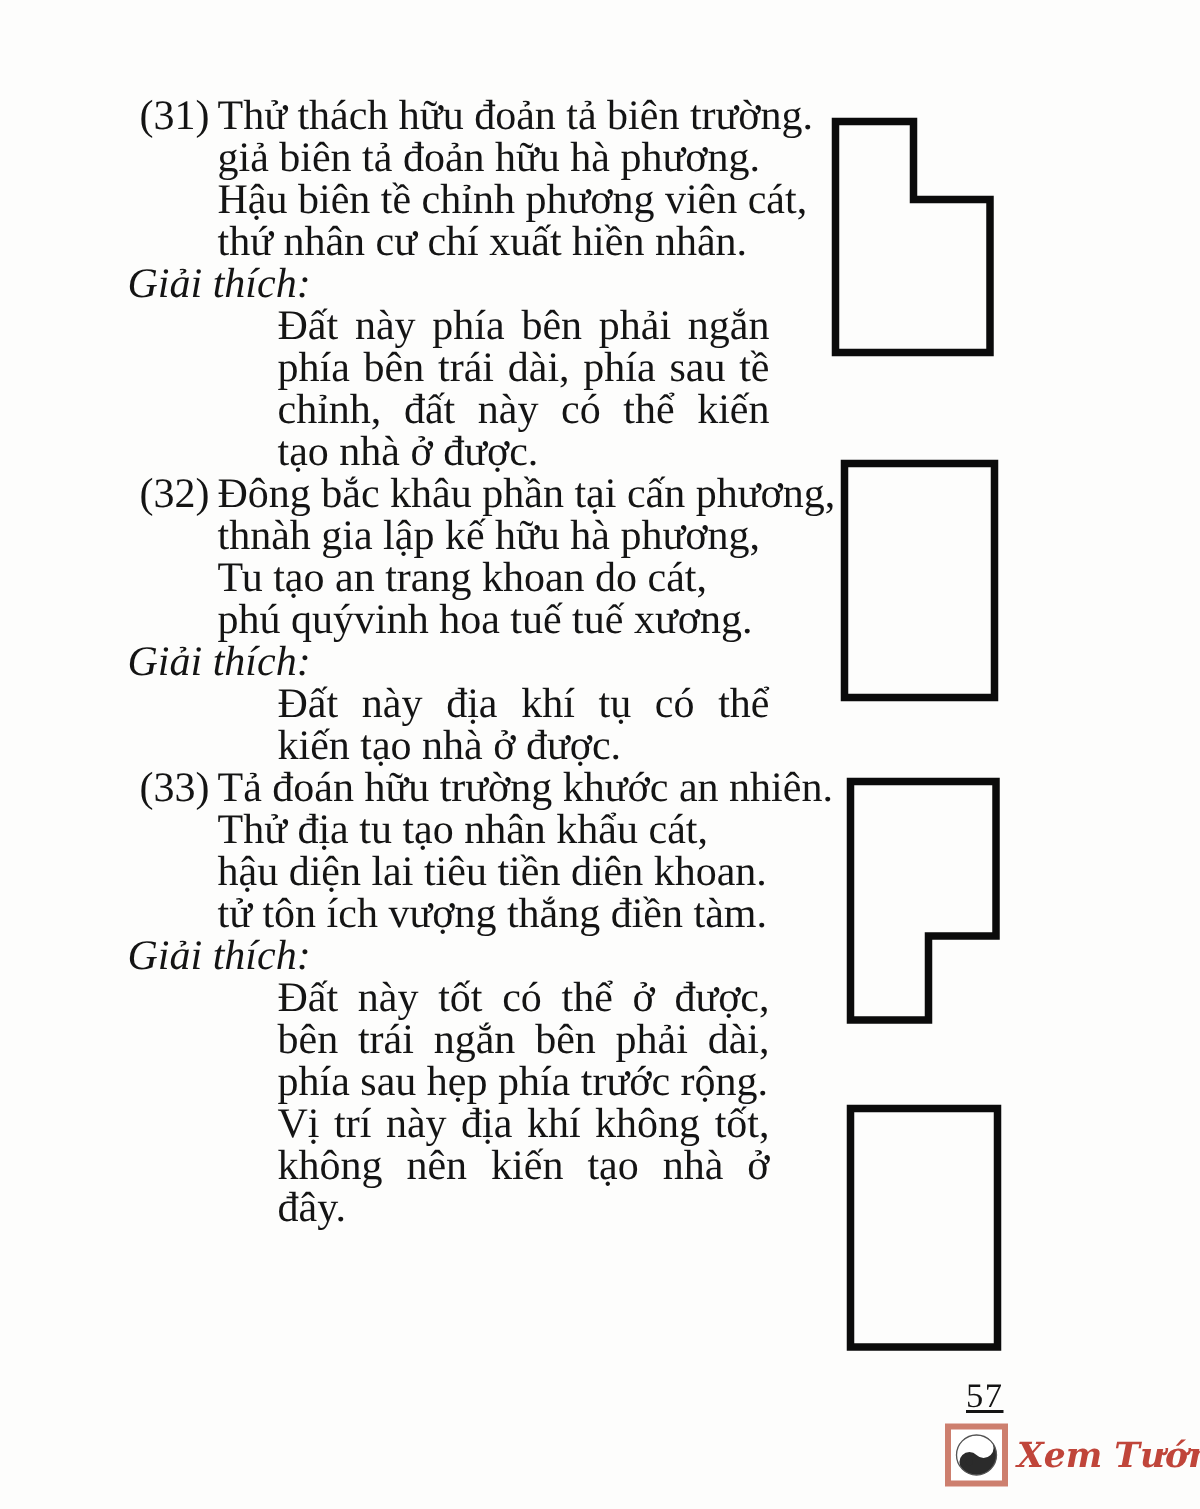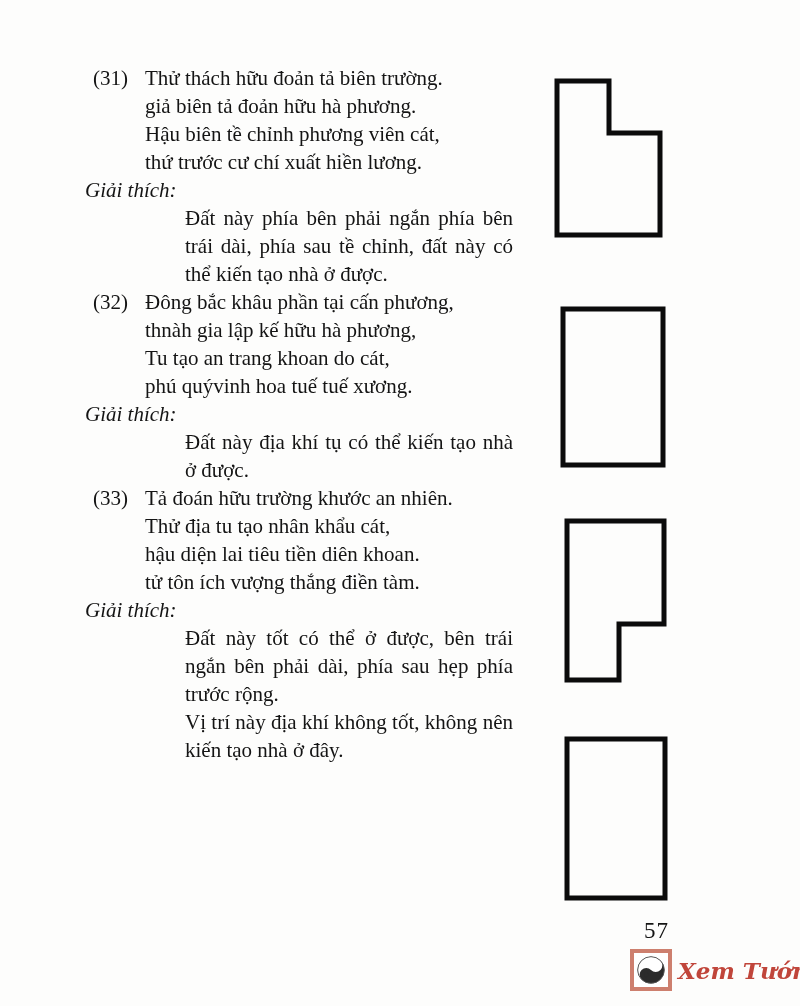--- a/index.html
+++ b/index.html
@@ -9,21 +9,21 @@
     font-family: "Liberation Serif", serif;
     color: #141414;
     position: relative;
     overflow: hidden;
   }
   .page { position: absolute; inset: 0; }
 
   .text-col {
     position: absolute;
     left: 85px; top: 64px; width: 432px;
-    font-size: 21px; line-height: 28px;
+    font-size: 28px; line-height: 28px;
   }
   section, p { margin: 0; padding: 0; }
 
   .verse { position: relative; }
   .verse-number { position: absolute; left: 8px; top: 0; }
   .verse-line { margin-left: 60px; white-space: nowrap; }
 
   .explain-label { font-style: italic; }
 
   .explanation {
@@ -41,21 +41,21 @@
     stroke-linecap: square;
   }
   .shape-31 { left: 552px; top: 76px; }
   .shape-32 { left: 558px; top: 304px; }
   .shape-33 { left: 562px; top: 516px; }
   .shape-34 { left: 562px; top: 734px; }
 
   .page-number {
     position: absolute;
     left: 644px; top: 918px;
-    font-size: 23px; letter-spacing: 1px;
+    font-size: 23px; letter-spacing: 1px; text-decoration: underline;
   }
 
   .watermark {
     position: absolute;
     left: 630px; top: 949px;
     display: flex; align-items: center; gap: 6px;
   }
   .wm-icon {
     width: 34px; height: 34px;
     border: 4px solid #cd7f6e;
@@ -76,21 +76,21 @@
 <div class="page">
 
   <div class="text-col">
 
     <section class="section">
       <div class="verse">
         <span class="verse-number">(31)</span>
         <div class="verse-line">Thử thách hữu đoản tả biên trường.</div>
         <div class="verse-line">giả biên tả đoản hữu hà phương.</div>
         <div class="verse-line">Hậu biên tề chỉnh phương viên cát,</div>
-        <div class="verse-line">thứ trước cư chí xuất hiền lương.</div>
+        <div class="verse-line">thứ nhân cư chí xuất hiền nhân.</div>
       </div>
       <div class="explain-label">Giải thích:</div>
       <p class="explanation">Đất này phía bên phải ngắn phía bên trái dài, phía sau tề chỉnh, đất này có thể kiến tạo nhà ở được.</p>
     </section>
 
     <section class="section">
       <div class="verse">
         <span class="verse-number">(32)</span>
         <div class="verse-line">Đông bắc khâu phần tại cấn phương,</div>
         <div class="verse-line">thnàh gia lập kế hữu hà phương,</div>

